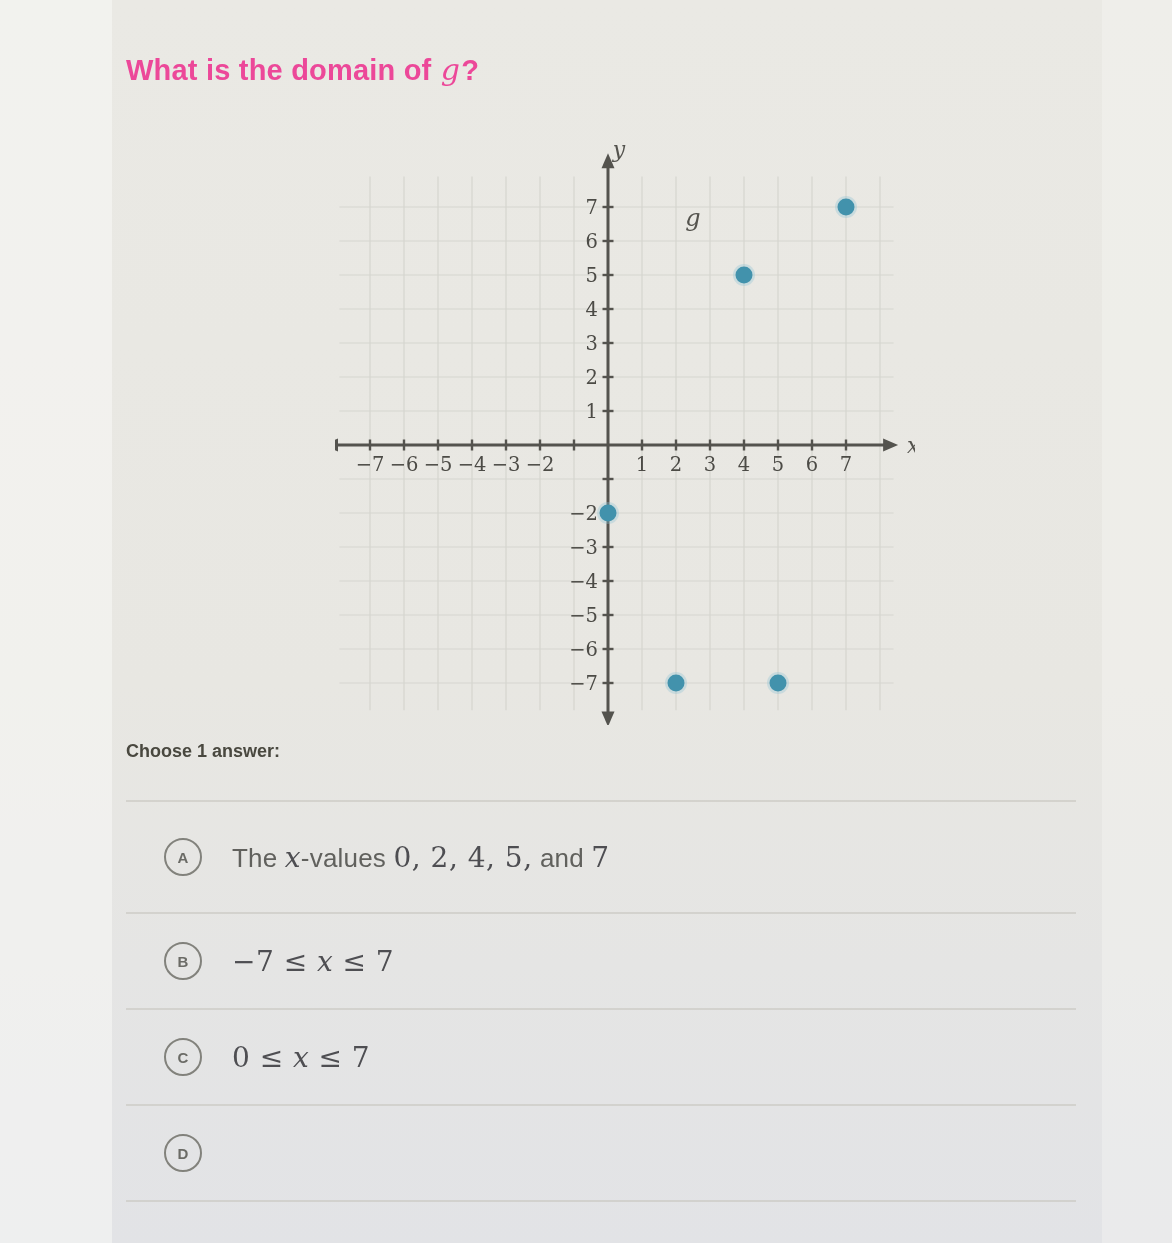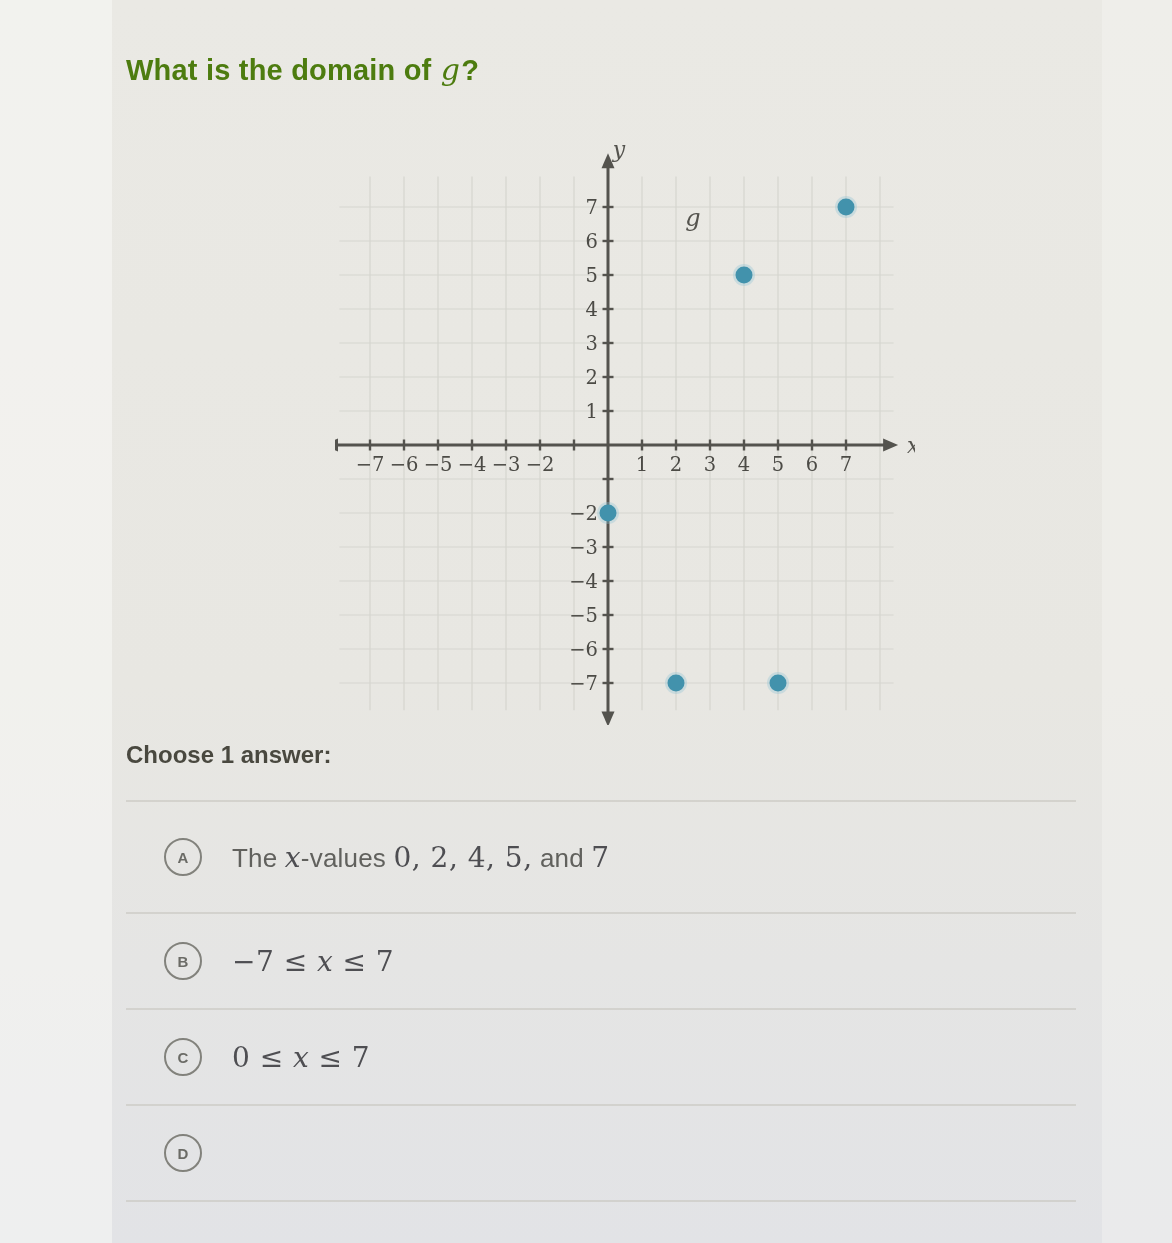--- a/index.html
+++ b/index.html
@@ -14,31 +14,31 @@
   .left-strip {
     position: absolute; left: 0; top: 0; width: 112px; height: 100%;
     background: rgba(252,252,250,0.45);
   }
   .right-strip {
     position: absolute; right: 0; top: 0; width: 70px; height: 100%;
     background: rgba(252,252,250,0.30);
   }
   .title {
     position: absolute; left: 126px; top: 33px;
-    font-size: 29px; font-weight: 600; color: #4d7c0f; letter-spacing: 0.2px;
+    font-size: 29px; font-weight: 600; color: #ec4899; letter-spacing: 0.2px;
   }
   .title .math-g {
     font-family: "DejaVu Serif", serif; font-style: italic; font-weight: 500;
     font-size: 30px; padding: 0 1px;
   }
   .graph-wrap { position: absolute; left: 335px; top: 133px; width: 580px; height: 592px; }
   svg text { user-select: none; }
   .prompt {
     position: absolute; left: 126px; top: 741px;
-    font-size: 24px; font-weight: 600; color: #49483f;
+    font-size: 18px; font-weight: 600; color: #49483f;
   }
   .choices { position: absolute; left: 126px; top: 800px; width: 950px; }
   .divider { height: 2px; background: #c9c8c2; opacity: 0.65; }
   .choice-row { display: flex; align-items: center; gap: 30px; padding: 28px 0 28px 38px; }
   .choice-row.first { padding-top: 36px; padding-bottom: 36px; }
   .radio {
     width: 38px; height: 38px; border: 2.5px solid #82827c; border-radius: 50%;
     display: flex; align-items: center; justify-content: center;
     color: #6b6b66; font-size: 15px; font-weight: 600; flex: none;
     background: transparent; box-sizing: border-box; cursor: pointer;

